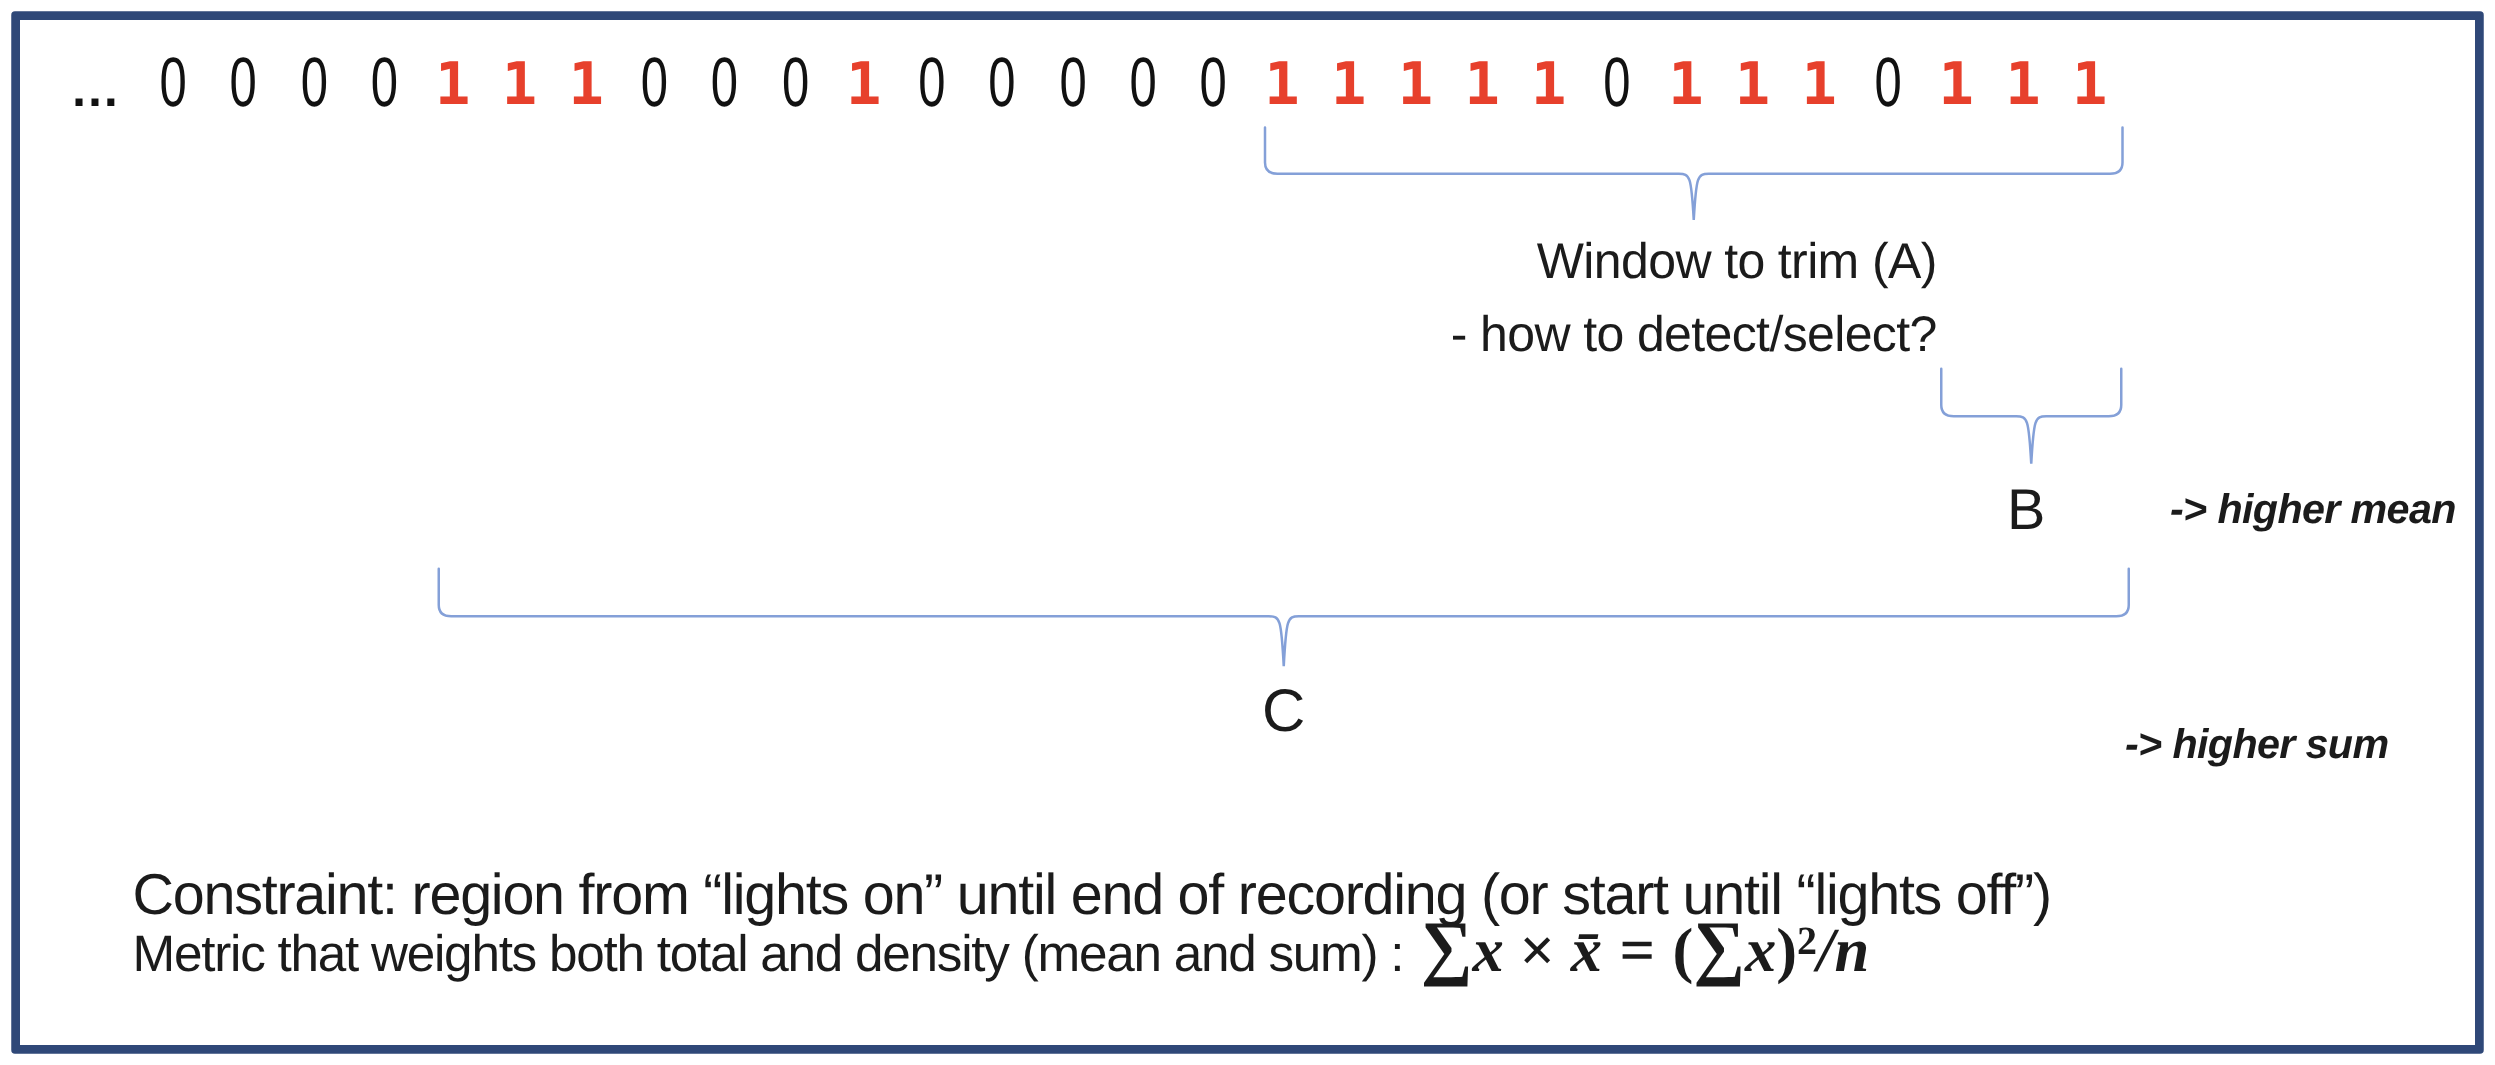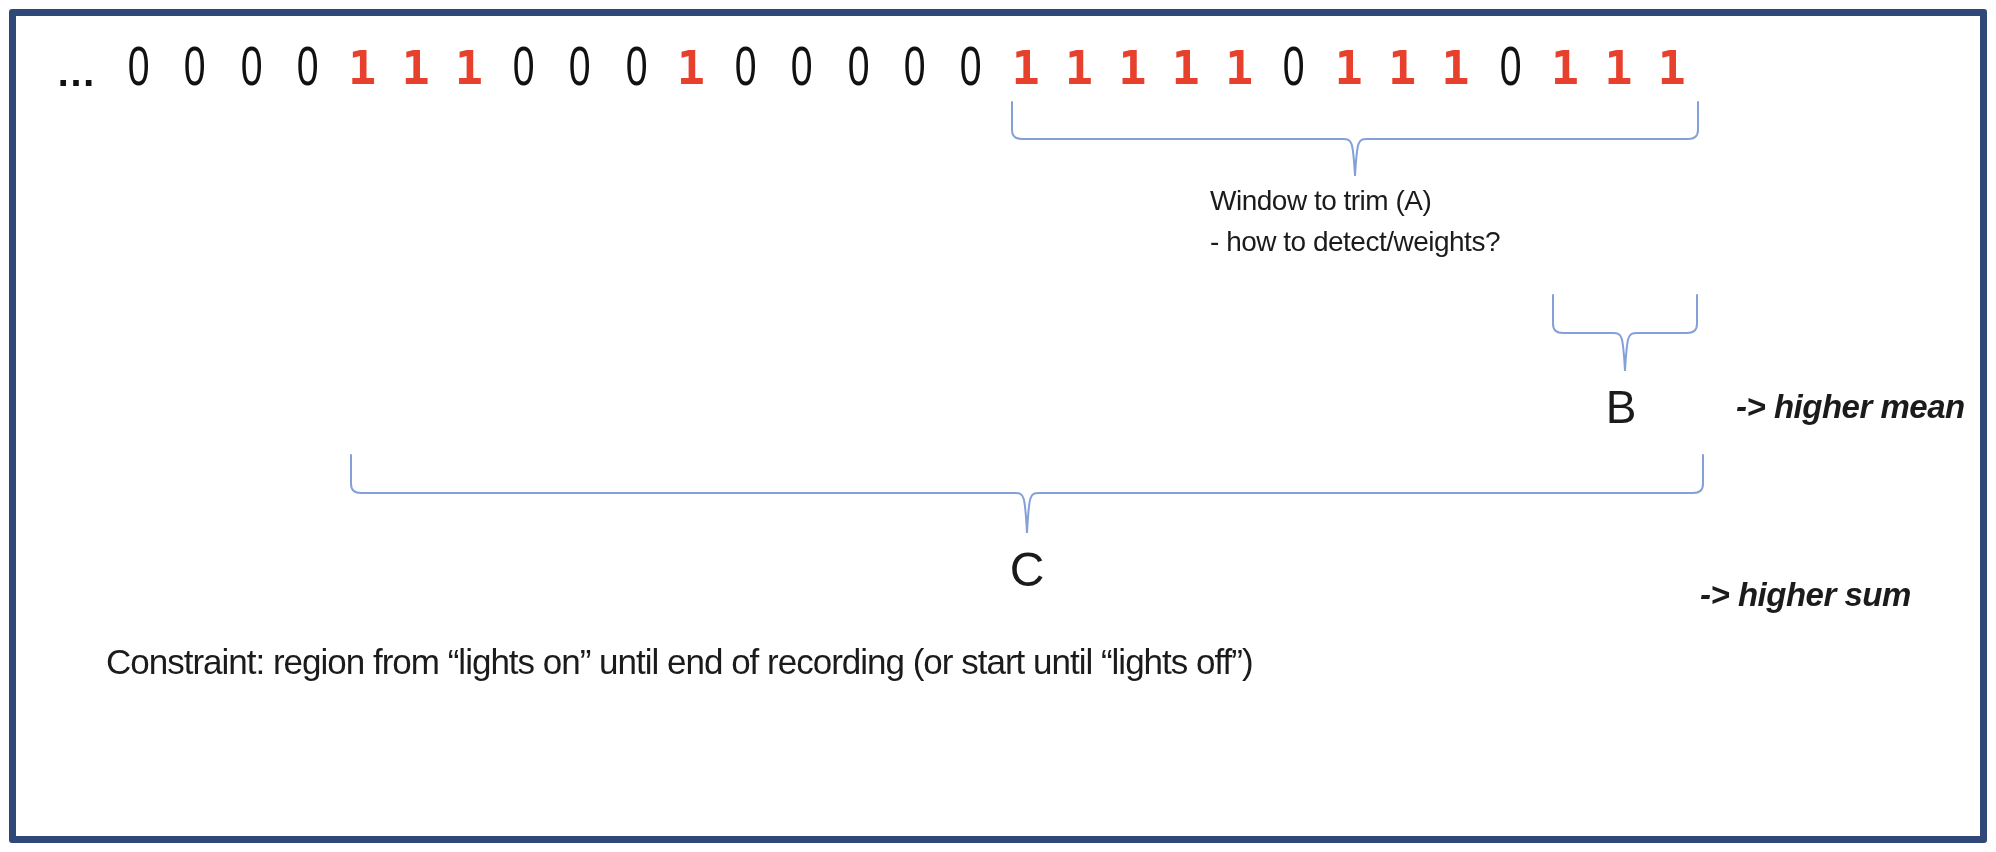--- a/index.html
+++ b/index.html
@@ -15,29 +15,29 @@
              transform:scaleX(.70);transform-origin:50% 100%;}
   .seq .one{font-family:"DejaVu Sans Mono",monospace;font-size:47px;font-weight:700;
             color:#E7402C;display:inline-block;padding-bottom:3px;}
 
   
   svg.braces{position:absolute;left:0;top:0;pointer-events:none;}
   svg.braces path{fill:none;stroke:#84A0D8;stroke-width:2;stroke-linecap:round;}
 
   
   .lblA{position:absolute;left:1355px;top:180px;transform:translateX(-50%);
-        text-align:left;font-size:28px;line-height:1.47;letter-spacing:-0.5px;white-space:nowrap;}
+        text-align:right;font-size:40px;line-height:1.47;letter-spacing:-0.5px;white-space:nowrap;}
   .lblB{position:absolute;left:1621px;top:380px;transform:translateX(-50%);font-size:46px;}
   .lblC{position:absolute;left:1027px;top:542px;transform:translateX(-50%);font-size:48px;}
   .note{position:absolute;font-style:italic;font-weight:600;font-size:33px;letter-spacing:-0.5px;white-space:nowrap;}
   .note-mean{left:1712px;top:388px;margin-left:24px;}
   .note-sum{left:1700px;top:576px;text-align:right;}
 
   
-  .foot1{position:absolute;left:106px;top:642px;font-size:35px;letter-spacing:-1px;white-space:nowrap;text-align:right;}
+  .foot1{position:absolute;left:106px;top:688px;font-size:46px;letter-spacing:-1px;white-space:nowrap;text-align:right;}
   .foot2{position:absolute;left:106px;top:724px;font-size:41px;letter-spacing:-1px;white-space:nowrap;
          display:flex;align-items:baseline;}
   .formula{font-family:"Liberation Serif",serif;font-style:italic;font-weight:600;
            font-size:50px;letter-spacing:0;margin-left:14px;white-space:nowrap;}
   .formula .sigma{font-style:normal;font-size:58px;font-weight:700;}
   .formula .mo{font-style:normal;}
   .formula .eq{margin:0 14px;}
   .formula sup{font-size:32px;font-style:normal;vertical-align:14px;line-height:0;}
 </style>
 </head>
@@ -80,24 +80,28 @@
     </div>
 
   <svg class="braces" width="1996" height="852" viewBox="0 0 1996 852">
     <path d="M 1012 102 L 1012 130 Q 1012 139 1022 139 L 1343 139 C 1352 139 1353 141 1355 176 C 1357 141 1358 139 1367 139 L 1688 139 Q 1698 139 1698 130 L 1698 102"></path>
     <path d="M 1553 295 L 1553 324 Q 1553 333 1563 333 L 1613 333 C 1622 333 1623 335 1625 371 C 1627 335 1628 333 1637 333 L 1687 333 Q 1697 333 1697 324 L 1697 295"></path>
     <path d="M 351 455 L 351 484 Q 351 493 361 493 L 1015 493 C 1024 493 1025 495 1027 533 C 1029 495 1030 493 1039 493 L 1693 493 Q 1703 493 1703 484 L 1703 455"></path>
   </svg>
 
   <div class="lblA">
     <div>Window to trim (A)</div>
-    <div>- how to detect/weights?</div>
+    <div>- how to detect/select?</div>
   </div>
 
   <div class="lblB">B</div>
   <div class="note note-mean">-&gt; higher mean</div>
 
   <div class="lblC">C</div>
   <div class="note note-sum">-&gt; higher sum</div>
 
   <div class="foot1">Constraint: region from “lights on” until end of recording (or start until “lights off”)</div>
 
+  <div class="foot2">
+    <span>Metric that weights both total and density (mean and sum) :</span>
+    <span class="formula"><span class="sigma">∑</span><span>x</span> <span class="mo">×</span> <span>x̄</span><span class="mo eq">=</span><span class="mo">(</span><span class="sigma">∑</span><span>x</span><span class="mo">)</span><sup>2</sup><span>/n</span></span>
+  </div>
 </div>
 
 </body></html>

